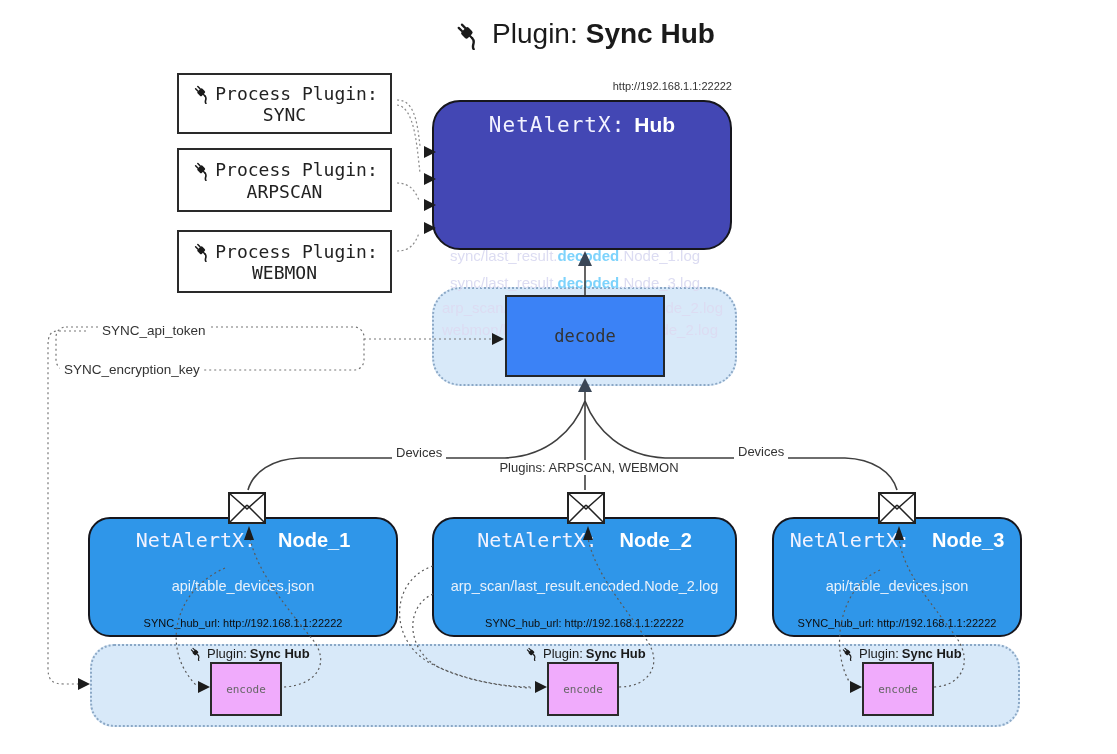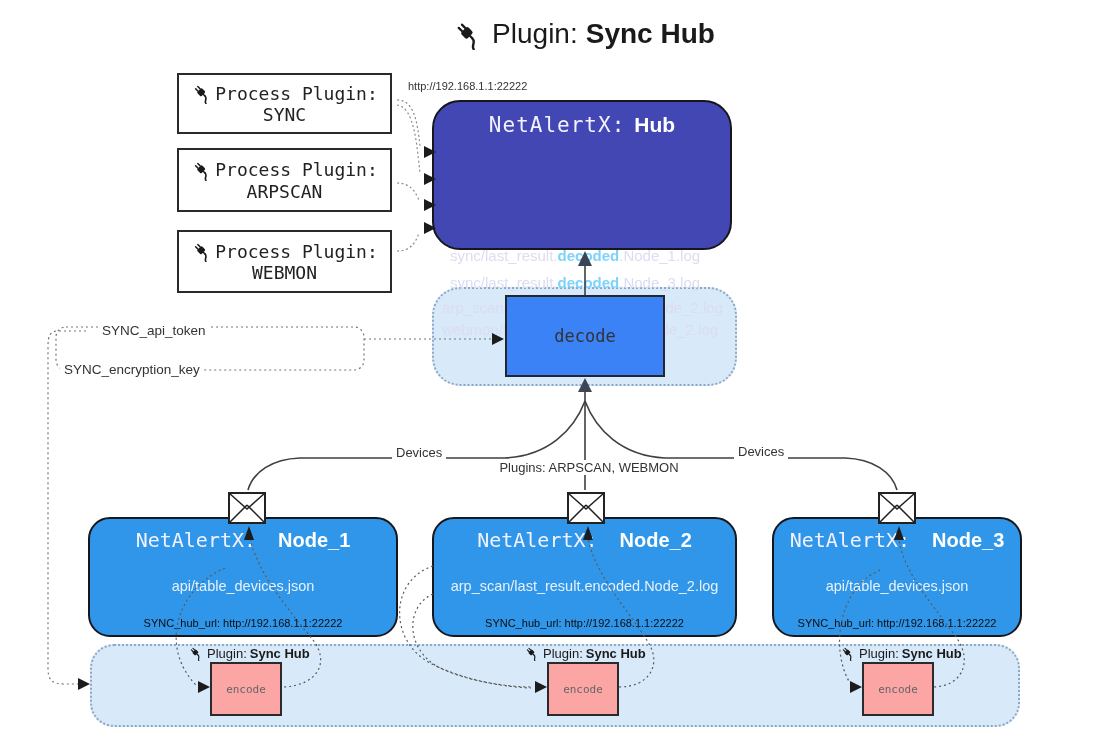--- a/index.html
+++ b/index.html
@@ -15,21 +15,21 @@
     font-size:28px; color:#1a1a1a;
     display:flex; justify-content:center; align-items:center; gap:8px;
   }
   .title b { font-weight:bold; }
   .plug-lg { width:32px; height:32px; color:#1a1a1a; }
   .plug-md { width:22px; height:22px; color:#1a1a1a; }
   .plug-sm { width:16px; height:16px; color:#1a1a1a; }
 
   
   .hub-url {
-    position:absolute; left:408px; width:300px; top:80px; text-align:left;
+    position:absolute; left:432px; width:300px; top:80px; text-align:right;
     font-size:11px; color:#333;
   }
   .hub {
     position:absolute; left:432px; top:100px; width:300px; height:150px;
     background:#4347b4; border:2px solid #16161d; border-radius:28px;
     box-sizing:border-box; z-index:2;
   }
   .hub-title {
     margin-top:11px; text-align:center; color:#f2f2ff; font-size:21px;
   }
@@ -114,21 +114,21 @@
     background:#d8e9f9; border:2px dotted #8ba8c6; border-radius:24px;
     box-sizing:border-box; z-index:1;
   }
   .band-label {
     position:absolute; top:645px; z-index:6; display:flex; align-items:center;
     gap:3px; font-size:13px; color:#1a1a1a; white-space:nowrap;
   }
   .band-label b { font-weight:bold; }
   .bl1 { left:188px; } .bl2 { left:524px; } .bl3 { left:840px; }
   .encode-box {
-    position:absolute; top:662px; width:72px; height:54px; background:#fca5a5;
+    position:absolute; top:662px; width:72px; height:54px; background:#f0abfc;
     border:2px solid #2a2a2a; box-sizing:border-box; z-index:2;
     display:flex; align-items:center; justify-content:center;
     font-family:"DejaVu Sans Mono", monospace; font-size:11px; color:#666;
   }
   .enc1 { left:210px; } .enc2 { left:547px; } .enc3 { left:862px; }
 
   
   .overlay {
     position:absolute; left:0; top:0; width:1117px; height:754px;
     z-index:5; pointer-events:none;

